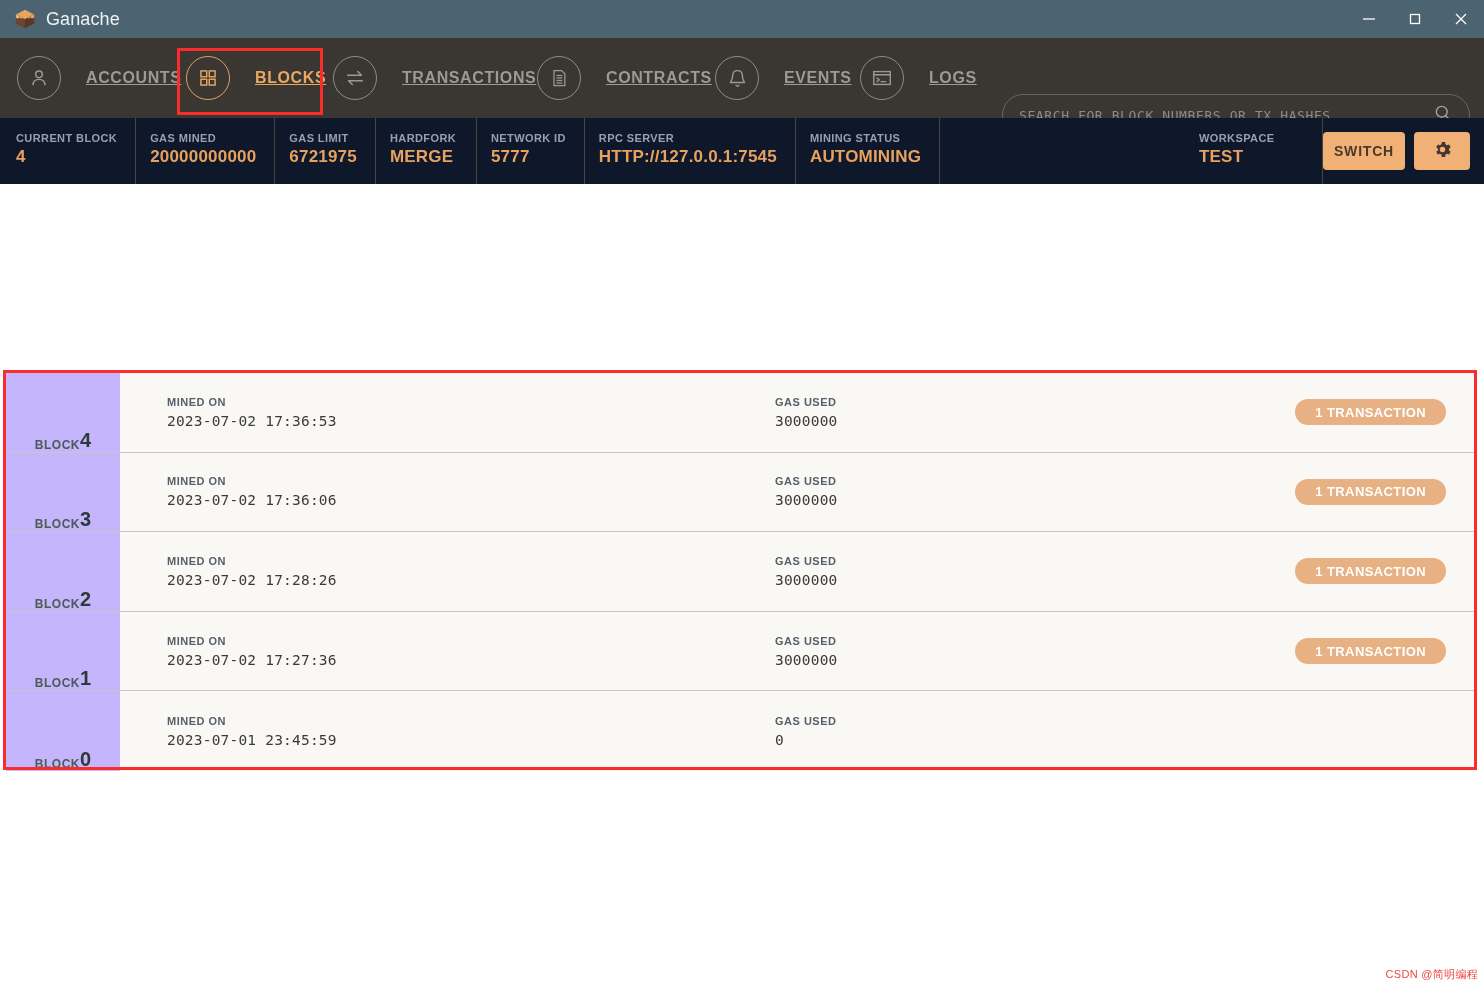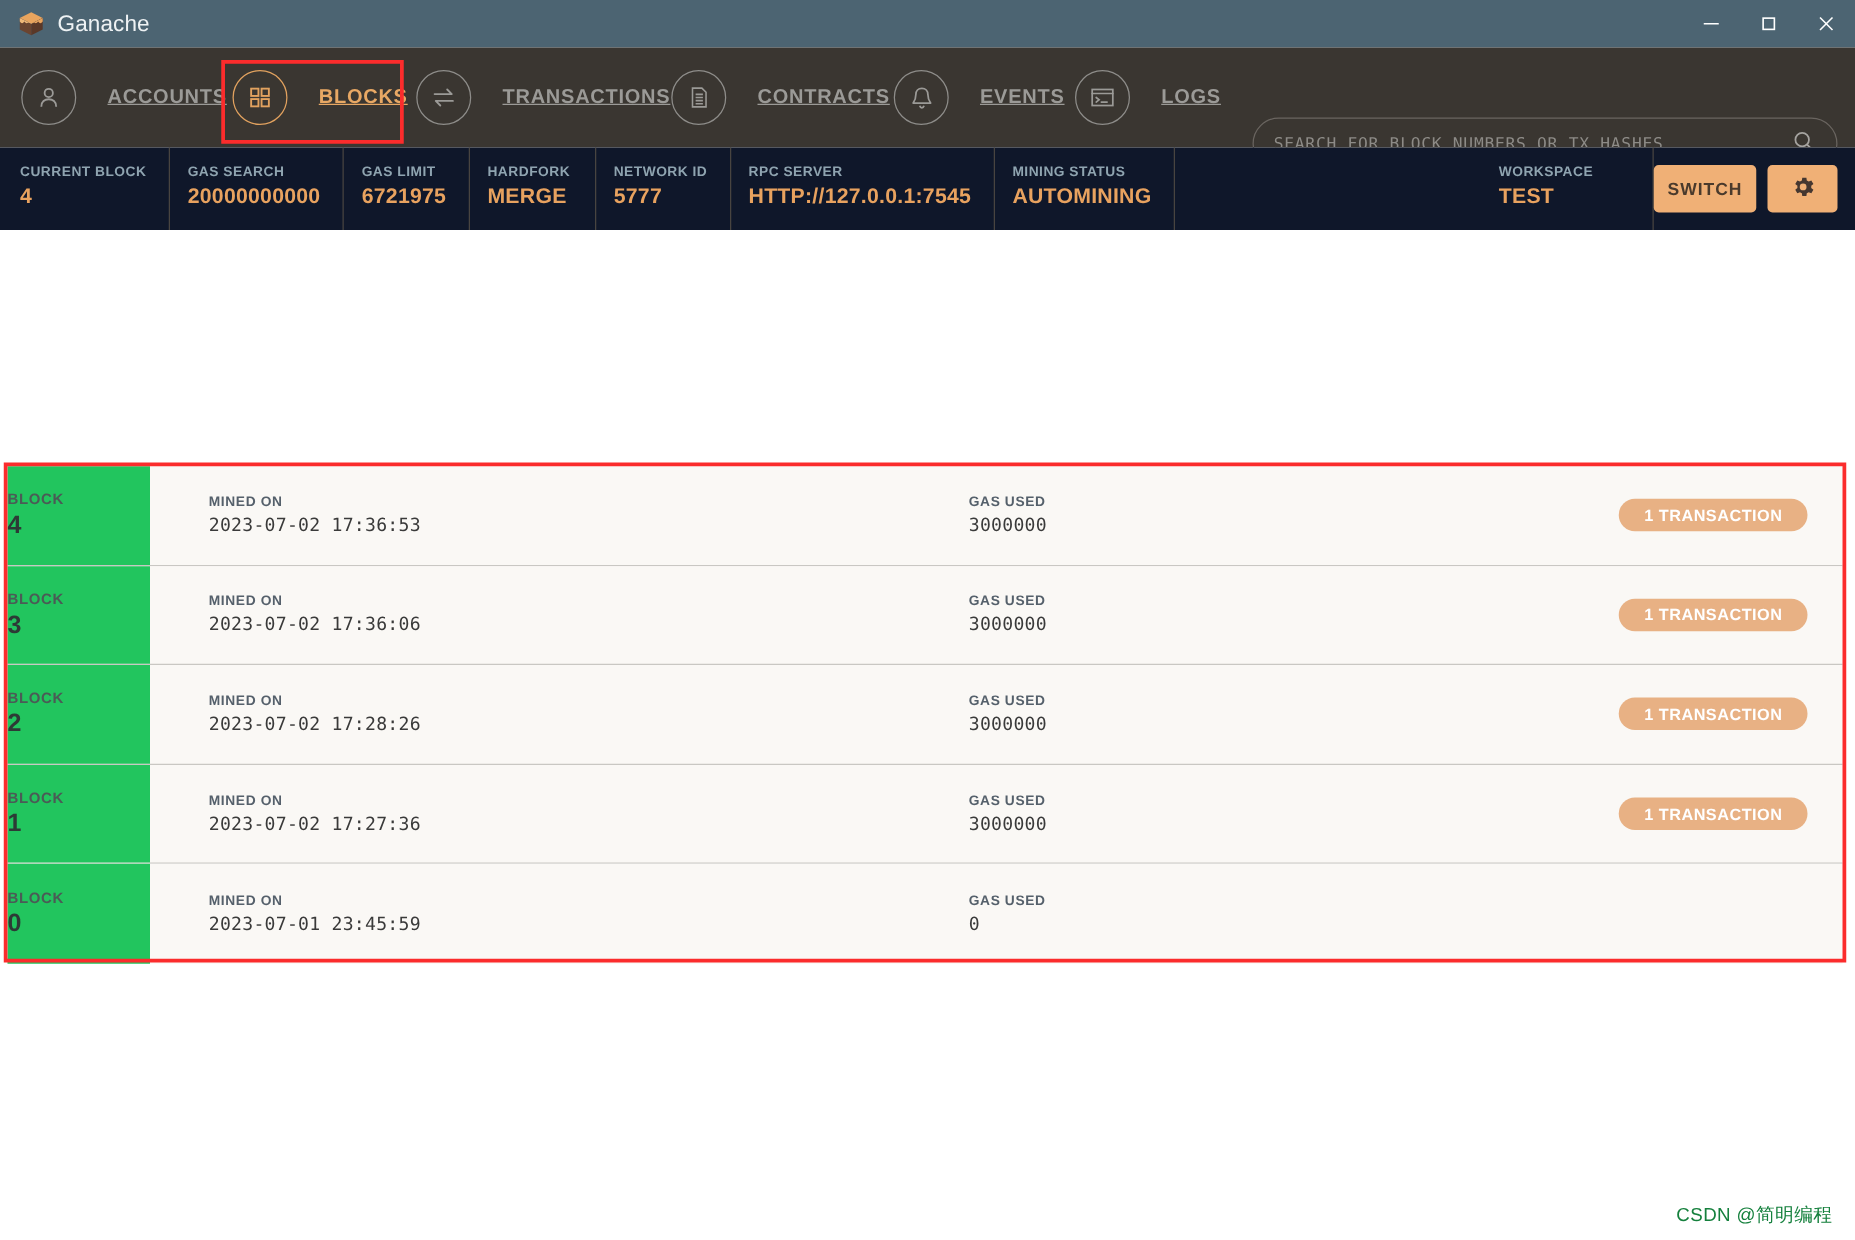--- a/index.html
+++ b/index.html
@@ -106,22 +106,22 @@
     position:absolute; left:3px; top:186px; width:1474px; height:400px;
     border:3px solid #fb2c2c; pointer-events:none; z-index:6;
   }
   .block-list{ position:absolute; left:6px; top:189px; width:1468px; }
   .block-row{
     display:flex; align-items:stretch; height:79.6px; background:#faf8f5;
     border-bottom:1px solid #c9c7c3;
   }
   .block-row:last-child{ border-bottom:none; }
   .block-num{
-    width:114px; flex:none; background:#22c55e; color:#2f3b38;
-    display:flex; flex-direction:column; align-items:flex-start; justify-content:center;
+    width:114px; flex:none; background:#c4b5fd; color:#2f3b38;
+    display:flex; flex-direction:row; align-items:flex-end; justify-content:center;
   }
   .block-num-label{ font-size:12px; font-weight:bold; letter-spacing:.5px; color:#4b5b56;}
   .block-num-value{ font-size:20px; font-weight:bold; margin-top:3px; color:#2d3a36;}
   .block-mined{
     flex:none; width:600px; display:flex; flex-direction:column; justify-content:center;
     padding-left:47px;
   }
   .field-label{
     font-size:11px; font-weight:bold; color:#55606b; letter-spacing:.5px;
     margin-bottom:5px;
@@ -144,22 +144,22 @@
     font-size:13px; font-weight:bold; letter-spacing:.4px;
     padding:0 20px; height:26px; cursor:pointer; white-space:nowrap;
   }
   .tx-none{
     color:#9a9894; font-size:13.5px; font-weight:normal; letter-spacing:.4px;
     white-space:nowrap;
   }
 
   
   .watermark{
-    position:absolute; right:18px; bottom:10px;
-    color:#15803d; font-size:15px; letter-spacing:.3px;
+    position:absolute; right:6px; bottom:10px;
+    color:#ef4444; font-size:11px; letter-spacing:.3px;
   }
 </style>
 </head>
 <body>
 
 <div class="app">
 
   <div class="titlebar">
     <div class="logo-wrap">
       <svg width="22" height="22" viewBox="0 0 24 24">
@@ -273,21 +273,21 @@
   </div>
 
   <div class="anno-blocks"></div>
 
   <div class="statusbar">
     <div class="stat" style="padding-left:16px;min-width:128px;">
       <div class="stat-label">CURRENT BLOCK</div>
       <div class="stat-value">4</div>
     </div>
     <div class="stat" style="min-width:133px;">
-      <div class="stat-label">GAS SEARCH</div>
+      <div class="stat-label">GAS MINED</div>
       <div class="stat-value">20000000000</div>
     </div>
     <div class="stat" style="min-width:97px;">
       <div class="stat-label">GAS LIMIT</div>
       <div class="stat-value">6721975</div>
     </div>
     <div class="stat" style="min-width:101px;">
       <div class="stat-label">HARDFORK</div>
       <div class="stat-value">MERGE</div>
     </div>

